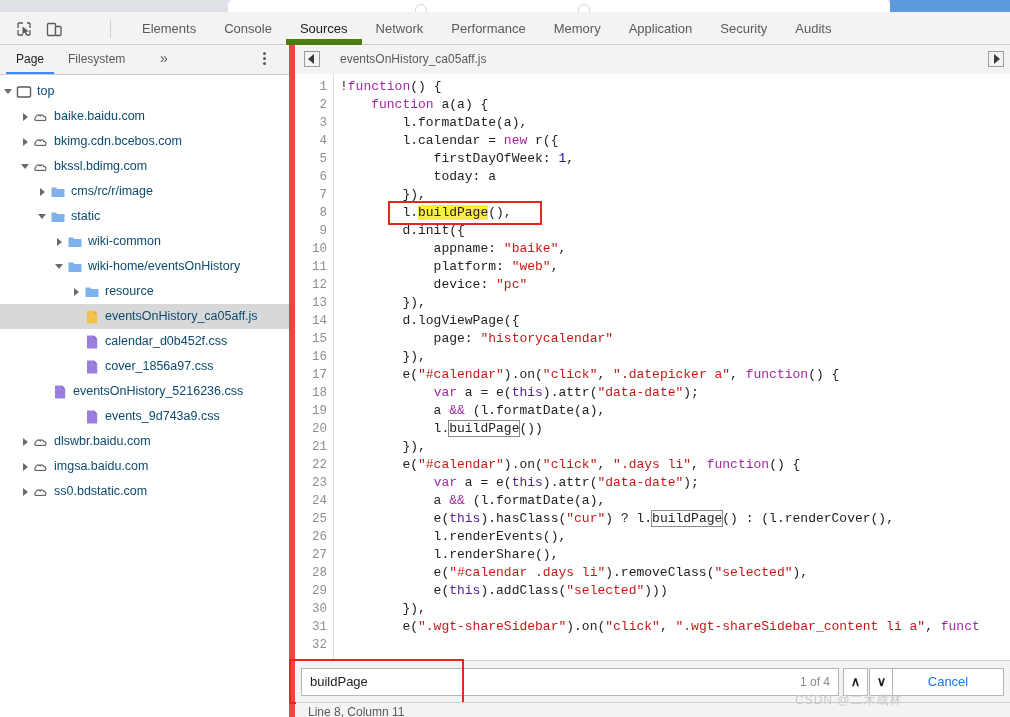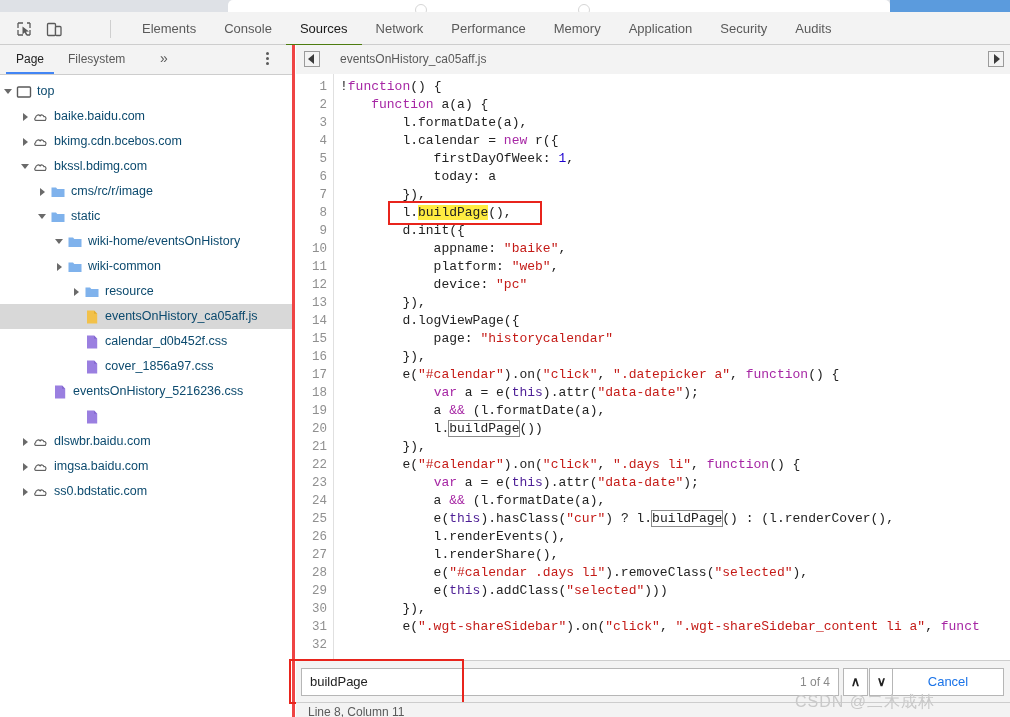--- a/index.html
+++ b/index.html
@@ -18,24 +18,24 @@
   .browser-strip .tab-white{position:absolute;left:228px;top:0;width:662px;height:12px;background:#fff;border-top-left-radius:5px;border-top-right-radius:5px;}
   .browser-strip .blue-chunk{position:absolute;left:890px;top:0;width:120px;height:12px;background:#5b9bdd;}
   .browser-strip .dot{position:absolute;top:4px;width:12px;height:12px;border:1px solid #d6d6d6;border-radius:50%;background:#fff;box-sizing:border-box;}
 
   
   .dt-toolbar{position:absolute;left:0;top:12px;width:1010px;height:33px;background:#f3f3f3;border-bottom:1px solid #cdcdcd;box-sizing:border-box;}
   .dt-toolbar .icon-btn{position:absolute;top:7px;width:20px;height:20px;cursor:pointer;}
   .dt-toolbar .vsep{position:absolute;left:110px;top:8px;width:1px;height:18px;background:#cfcfcf;}
   .dt-tabs{position:absolute;left:128px;top:0;height:33px;display:flex;align-items:center;gap:0;}
   .dt-tab{height:33px;line-height:33px;padding:0 14px;font-size:13px;color:#5a5a5a;cursor:pointer;white-space:nowrap;box-sizing:border-box;}
-  .dt-tab.active{color:#1a1a1a;border-bottom:1px solid #4d7c0f;}
-
-  
-  .nav-panel{position:absolute;left:0;top:45px;width:295px;height:672px;background:#fff;box-sizing:border-box;border-right:3px solid #ef4444;}
+  .dt-tab.active{color:#1a1a1a;border-bottom:6px solid #4d7c0f;}
+
+  
+  .nav-panel{position:absolute;left:0;top:45px;width:295px;height:672px;background:#fff;box-sizing:border-box;border-right:6px solid #ef4444;}
   .nav-tabbar{position:relative;height:29px;background:#f3f3f3;border-bottom:1px solid #cdcdcd;}
   .nav-tab{position:absolute;top:0;height:29px;line-height:29px;font-size:12px;color:#5a5a5a;cursor:pointer;padding:0 10px;box-sizing:border-box;}
   .nav-tab.active{color:#222;border-bottom:2px solid #4285f4;}
   .nav-more{position:absolute;top:0;height:29px;line-height:27px;font-size:14px;color:#5a5a5a;cursor:pointer;}
   .nav-kebab{position:absolute;right:18px;top:7px;width:14px;height:16px;cursor:pointer;}
   .nav-kebab i{display:block;width:3px;height:3px;border-radius:50%;background:#5a5a5a;margin:0 auto 2px auto;}
 
   .tree{position:relative;padding-top:4px;font-size:12.5px;color:#0c4a6e;}
   .trow{position:relative;height:25px;line-height:25px;white-space:nowrap;cursor:pointer;display:flex;align-items:center;}
   .trow.sel{background:#d8d8d8;}
@@ -87,21 +87,21 @@
   .cancel-btn{position:absolute;right:6px;top:7px;width:112px;height:28px;border:1px solid #b6b6b6;background:#fff;box-sizing:border-box;cursor:pointer;text-align:center;line-height:26px;font-size:13px;color:#1a73e8;}
 
   
   .statusbar{position:absolute;left:296px;top:702px;width:714px;height:15px;background:#f3f3f3;border-top:1px solid #cdcdcd;box-sizing:border-box;}
   .statusbar .txt{position:absolute;left:12px;top:2px;font-size:12px;color:#5a5a5a;white-space:nowrap;}
 
   
   .ann-search{position:absolute;left:289px;top:659px;width:175px;height:45px;border:2px solid #e8241c;box-sizing:border-box;pointer-events:none;}
 
   
-  .watermark{position:absolute;left:795px;top:692px;font-size:16px;color:#c9c9c9;white-space:nowrap;letter-spacing:1px;pointer-events:none;}
+  .watermark{position:absolute;left:795px;top:692px;font-size:12px;color:#c9c9c9;white-space:nowrap;letter-spacing:1px;pointer-events:none;}
 </style>
 </head>
 <body>
 
 <div class="app">
 
   <div class="browser-strip">
     <div class="tab-white"></div>
     <div class="dot" style="left:415px;"></div>
     <div class="dot" style="left:578px;"></div>
@@ -198,36 +198,36 @@
         <div class="trow" style="padding-left: 38px;">
           <span class="tw open"></span>
           <span class="ico">
             <svg class="gi" width="16" height="16" viewBox="0 0 16 16">
               <path d="M1.5 3.5 h4.5 l1.3 1.6 h7.2 v8 h-13 z" fill="#7fb2ec"></path>
             </svg>
           </span>
           <span class="tlabel">static</span>
         </div>
         <div class="trow" style="padding-left: 55px;">
+          <span class="tw closed"></span>
+          <span class="ico">
+            <svg class="gi" width="16" height="16" viewBox="0 0 16 16">
+              <path d="M1.5 3.5 h4.5 l1.3 1.6 h7.2 v8 h-13 z" fill="#7fb2ec"></path>
+            </svg>
+          </span>
+          <span class="tlabel">wiki-common</span>
+        </div>
+        <div class="trow" style="padding-left: 55px;">
           <span class="tw open"></span>
           <span class="ico">
             <svg class="gi" width="16" height="16" viewBox="0 0 16 16">
               <path d="M1.5 3.5 h4.5 l1.3 1.6 h7.2 v8 h-13 z" fill="#7fb2ec"></path>
             </svg>
           </span>
           <span class="tlabel">wiki-home/eventsOnHistory</span>
-        </div>
-        <div class="trow" style="padding-left: 55px;">
-          <span class="tw closed"></span>
-          <span class="ico">
-            <svg class="gi" width="16" height="16" viewBox="0 0 16 16">
-              <path d="M1.5 3.5 h4.5 l1.3 1.6 h7.2 v8 h-13 z" fill="#7fb2ec"></path>
-            </svg>
-          </span>
-          <span class="tlabel">wiki-common</span>
         </div>
         <div class="trow" style="padding-left: 72px;">
           <span class="tw closed"></span>
           <span class="ico">
             <svg class="gi" width="16" height="16" viewBox="0 0 16 16">
               <path d="M1.5 3.5 h4.5 l1.3 1.6 h7.2 v8 h-13 z" fill="#7fb2ec"></path>
             </svg>
           </span>
           <span class="tlabel">resource</span>
         </div>
@@ -272,20 +272,21 @@
           <span class="tlabel">eventsOnHistory_5216236.css</span>
         </div>
         <div class="trow" style="padding-left: 72px;">
           <span class="tw"></span>
           <span class="ico">
             <svg class="gi" width="16" height="16" viewBox="0 0 16 16">
               <path d="M3 1.5 h7 l3.2 3.2 v9.8 h-10.2 z" fill="#9a7fe0"></path>
               <path d="M10 1.5 v3.2 h3.2 z" fill="#8569cf"></path>
             </svg>
           </span>
+          <span class="tlabel">events_9d743a9.css</span>
         </div>
         <div class="trow" style="padding-left: 21px;">
           <span class="tw closed"></span>
           <span class="ico">
             <svg class="gi" width="16" height="16" viewBox="0 0 16 16">
               <path d="M3.2 11.4 C1.6 11.4 1.1 9.3 2.6 8.7 C2.5 6.2 5.6 5.0 7.1 6.9 C8.0 5.3 10.6 5.7 10.9 7.6 C12.6 7.3 13.6 9.4 12.6 10.8" stroke="#5a5a5a" stroke-width="1.1" fill="none" stroke-linecap="round"></path>
               <path d="M3.2 11.4 L12.8 11.4" stroke="#5a5a5a" stroke-width="1.1" fill="none"></path>
             </svg>
           </span>
           <span class="tlabel">dlswbr.baidu.com</span>

